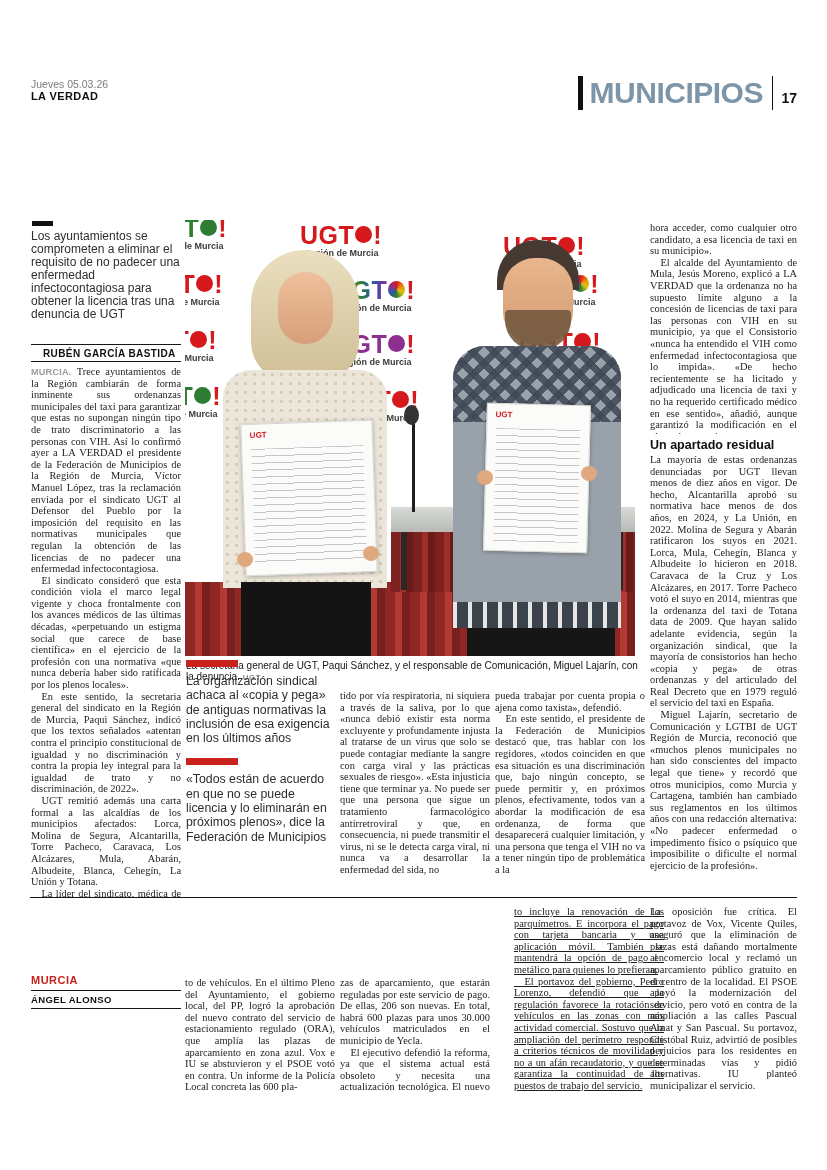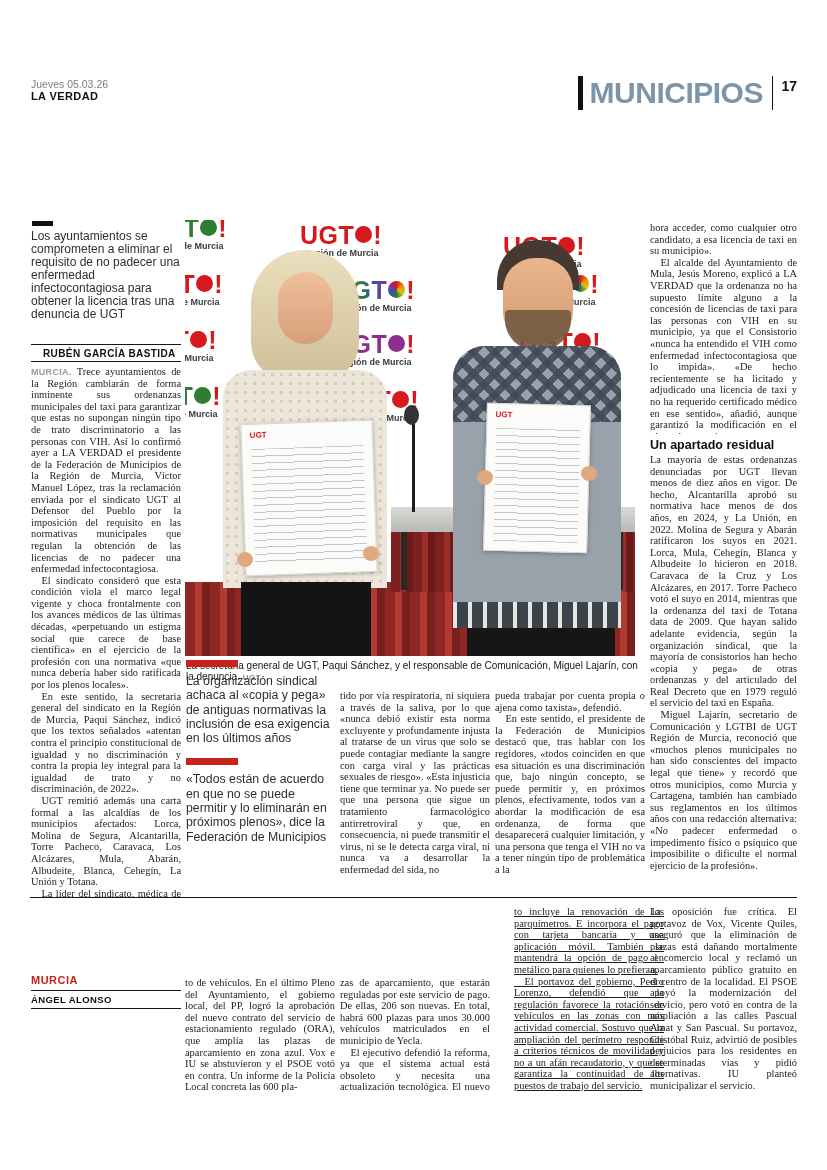--- a/index.html
+++ b/index.html
@@ -9,21 +9,21 @@
     font-family:"Liberation Serif", serif; color:#1d1d1d; overflow:hidden;
     margin:0 auto;
   }
   
   .hdr-date { position:absolute; left:31px; top:78px; font:10.5px "Liberation Sans",sans-serif; color:#7b7b7b; }
   .hdr-brand { position:absolute; left:31px; top:90px; font:700 11px "Liberation Sans",sans-serif; color:#101010; letter-spacing:.4px; }
   .section-block { position:absolute; right:30px; top:76px; display:flex; align-items:center; }
   .section-bar-l { width:5px; height:34px; background:#101010; margin-right:7px; }
   .section-title { font:800 30px "Liberation Sans",sans-serif; color:#7d95a8; letter-spacing:-.5px; }
   .section-bar-r { width:1.5px; height:34px; background:#101010; margin:0 8px 0 9px; }
-  .page-number { font:700 14px "Liberation Sans",sans-serif; color:#101010; align-self:flex-start; margin-top:2px; }
+  .page-number { font:700 14px "Liberation Sans",sans-serif; color:#101010; align-self:flex-start; margin-top:14px; }
   
   .main-headline {
     position:absolute; left:29px; top:118px; width:770px;
     font:800 31px/37px "Liberation Sans",sans-serif; letter-spacing:-1.4px; color:#111;
   }
   
   .intro-marker { position:absolute; left:32px; top:221px; width:21px; height:5px; background:#101010; }
   .standfirst {
     position:absolute; left:31px; top:230px; width:152px; height:116px; overflow:hidden;
     font:12px/13px "Liberation Sans",sans-serif; color:#2e2e2e;
@@ -219,21 +219,21 @@
     <div class="shape hand" style="left:292px; top:250px;"></div>
     <div class="shape hand" style="left:396px; top:246px;"></div>
   </div>
 
   <div class="caption"><span>La secretaria general de UGT, Paqui Sánchez, y el responsable de Comunicación, Miguel Lajarín, con la denuncia.</span> <span class="credit">UGT</span></div>
 
   <div class="quotes">
     <div class="quote-bar"></div>
     <div class="quote-text">La organización sindical achaca al «copia y pega» de antiguas normativas la inclusión de esa exigencia en los últimos años</div>
     <div class="quote-bar"></div>
-    <div class="quote-text">«Todos están de acuerdo en que no se puede permitir y lo eliminarán en próximos plenos», dice la Federación de Municipios</div>
+    <div class="quote-text">«Todos están de acuerdo en que no se puede licencia y lo eliminarán en próximos plenos», dice la Federación de Municipios</div>
   </div>
 
   <div class="body-col col3">tido por vía respiratoria, ni siquiera a través de la saliva, por lo que «nunca debió existir esta norma excluyente y profundamente injusta al tratarse de un virus que solo se puede contagiar mediante la sangre con carga viral y las prácticas sexuales de riesgo». «Esta injusticia tiene que terminar ya. No puede ser que una persona que sigue un tratamiento farmacológico antirretroviral y que, en consecuencia, ni puede transmitir el virus, ni se le detecta carga viral, ni nunca va a desarrollar la enfermedad del sida, no</div>
   <div class="body-col col4">pueda trabajar por cuenta propia o ajena como taxista», defendió.
  En este sentido, el presidente de la Federación de Municipios destacó que, tras hablar con los regidores, «todos coinciden en que esa situación es una discriminación que, bajo ningún concepto, se puede permitir y, en próximos plenos, efectivamente, todos van a abordar la modificación de esa ordenanza, de forma que desaparecerá cualquier limitación, y una persona que tenga el VIH no va a tener ningún tipo de problemática a la</div>
   <div class="body-col col5a">hora acceder, como cualquier otro candidato, a esa licencia de taxi en su municipio».
  El alcalde del Ayuntamiento de Mula, Jesús Moreno, explicó a LA VERDAD que la ordenanza no ha supuesto límite alguno a la concesión de licencias de taxi para las personas con VIH en su municipio, ya que el Consistorio «nunca ha entendido el VIH como enfermedad infectocontagiosa que lo impida». «De hecho recientemente se ha licitado y adjudicado una licencia de taxi y no ha requerido certificado médico en ese sentido», añadió, aunque garantizó la modificación en el pleno de este mismo mes.</div>
   <div class="subhead">Un apartado residual</div>
   <div class="body-col col5b">La mayoría de estas ordenanzas denunciadas por UGT llevan menos de diez años en vigor. De hecho, Alcantarilla aprobó su normativa hace menos de dos años, en 2024, y La Unión, en 2022. Molina de Segura y Abarán ratificaron los suyos en 2021. Lorca, Mula, Cehegín, Blanca y Albudeite lo hicieron en 2018. Caravaca de la Cruz y Los Alcázares, en 2017. Torre Pacheco votó el suyo en 2014, mientras que la ordenanza del taxi de Totana data de 2009. Que hayan salido adelante evidencia, según la organización sindical, que la mayoría de consistorios han hecho «copia y pega» de otras ordenanzas y del articulado del Real Decreto que en 1979 reguló el servicio del taxi en España.
  Miguel Lajarín, secretario de Comunicación y LGTBI de UGT Región de Murcia, reconoció que «muchos plenos municipales no han sido conscientes del impacto legal que tiene» y recordó que otros municipios, como Murcia y Cartagena, también han cambiado sus reglamentos en los últimos años con una redacción alternativa: «No padecer enfermedad o impedimento físico o psíquico que imposibilite o dificulte el normal ejercicio de la profesión».</div>

